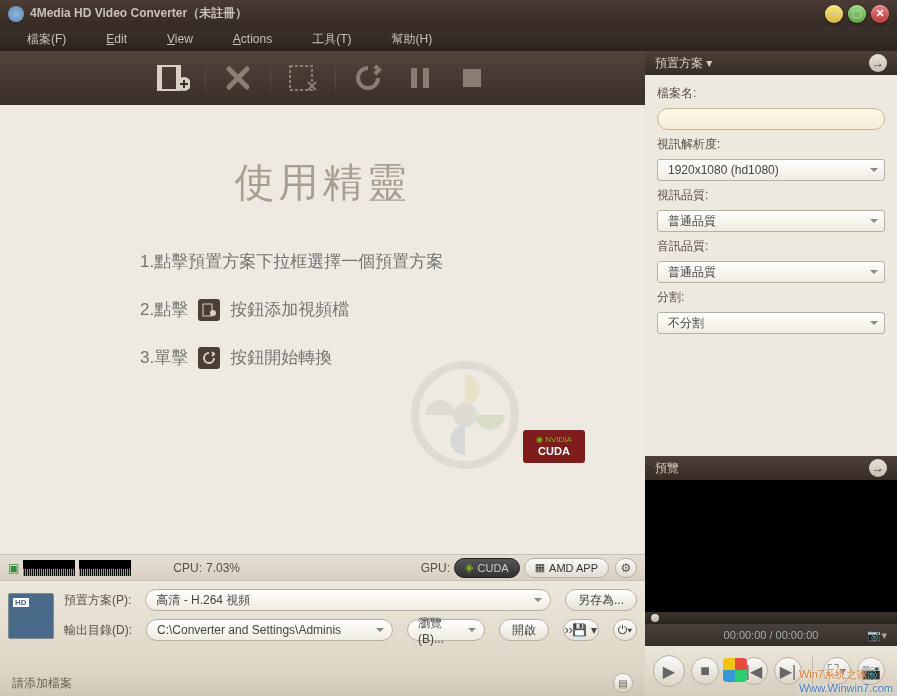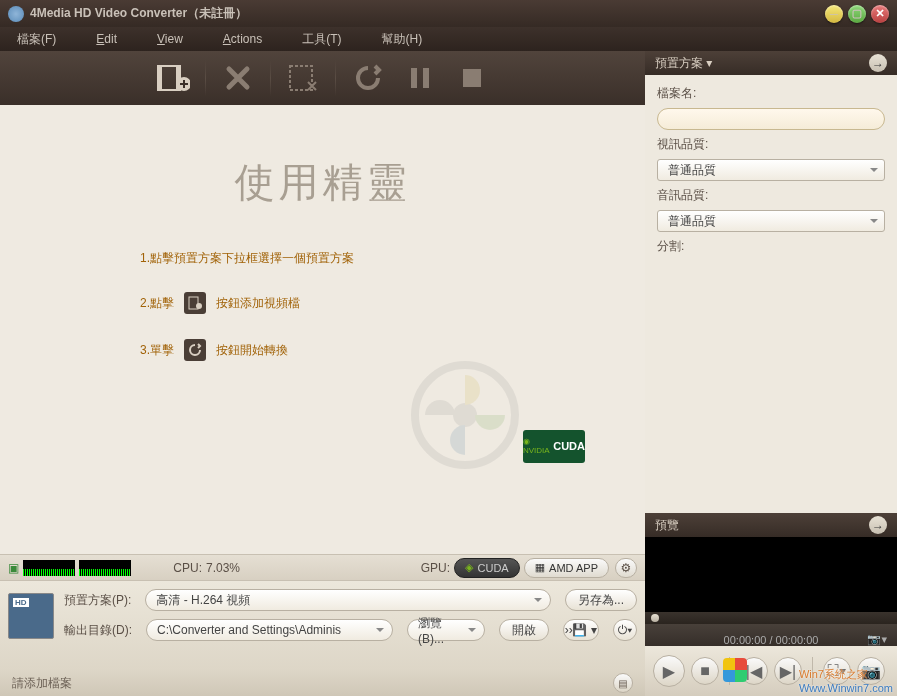--- a/index.html
+++ b/index.html
@@ -4,36 +4,36 @@
 <style>
 *{box-sizing:border-box;margin:0;padding:0;font-family:"Microsoft YaHei",Arial,sans-serif}
 body{width:897px;height:696px;overflow:hidden;background:#f5f2ec}
 .titlebar{height:27px;background:linear-gradient(#4a3b34,#352a24);display:flex;align-items:center;padding:0 8px;color:#c9c1b8;font-size:12px;font-weight:bold}
 .titlebar .logo{width:16px;height:16px;border-radius:50%;background:radial-gradient(circle,#8fb5d8,#5a8bb8);margin-right:6px}
 .titlebar .title{flex:1}
 .titlebar .winbtn{width:18px;height:18px;border-radius:50%;margin-left:5px;cursor:pointer;display:flex;align-items:center;justify-content:center;font-size:11px;font-weight:bold;box-shadow:inset 0 1px 2px rgba(255,255,255,.4),0 1px 2px rgba(0,0,0,.5)}
 .minbtn{background:linear-gradient(#f5e87a,#d4b840)}
 .maxbtn{background:linear-gradient(#8fd87a,#5aa840)}
 .closebtn{background:linear-gradient(#e87a7a,#b84040);color:#fff}
-.menubar{height:24px;background:linear-gradient(#3d312b,#2d231e);display:flex;align-items:center;padding:0 17px;color:#c9c1b8;font-size:12px}
+.menubar{height:24px;background:linear-gradient(#3d312b,#2d231e);display:flex;align-items:center;padding:0 27px;color:#c9c1b8;font-size:12px}
 .menubar div{margin-right:40px;cursor:pointer}
 .menubar u{text-decoration:underline}
 .container{display:flex;height:645px}
 .left{width:645px;display:flex;flex-direction:column}
 .right{width:252px;display:flex;flex-direction:column;background:#f0abfc}
 .toolbar{height:54px;background:linear-gradient(#51443c,#3a2f29);display:flex;align-items:center;justify-content:center;gap:12px}
 .toolbtn{width:40px;height:36px;display:flex;align-items:center;justify-content:center;cursor:pointer;color:#8a7d72}
 .toolbtn.active{color:#d9cfc2}
 .tsep{width:1px;height:36px;background:linear-gradient(transparent,#5a4d44,transparent)}
 .wizard{flex:1;background:#efeae1;position:relative;padding:50px 30px 0 140px}
 .wizard h1{font-size:40px;color:#a89f92;font-weight:normal;text-align:center;margin-left:-110px;margin-bottom:40px;letter-spacing:4px}
-.wstep{margin-bottom:25px;color:#a16207;font-size:12px;display:flex;align-items:center}
+.wstep{margin-bottom:25px;color:#737373;font-size:17px;display:flex;align-items:center}
 .wstep .stepicon{width:22px;height:22px;background:#4a3e36;border-radius:3px;margin:0 10px;display:flex;align-items:center;justify-content:center;color:#d9cfc2}
 .watermarklogo{position:absolute;right:120px;top:250px;width:120px;height:120px;opacity:0.15}
-.cudabadge{position:absolute;right:60px;top:325px;width:62px;height:33px;background:#14532d;border-radius:3px;color:#fff;font-size:9px;display:flex;flex-direction:row;align-items:center;justify-content:center;line-height:1.1}
+.cudabadge{position:absolute;right:60px;top:325px;width:62px;height:33px;background:#7f1d1d;border-radius:3px;color:#fff;font-size:9px;display:flex;flex-direction:column;align-items:center;justify-content:center;line-height:1.1}
 .statusbar{height:26px;background:linear-gradient(#e5dfd3,#d8d0c2);display:flex;align-items:center;font-size:12px;color:#5a4f46;padding:0 8px;border-top:1px solid #c8c0b2}
 .cpugraph{width:52px;height:16px;background:#000;margin-right:4px;display:inline-block;position:relative;overflow:hidden}
 .cpugraph::before{content:"";position:absolute;bottom:0;left:0;right:0;height:40%;background:repeating-linear-gradient(90deg,#0f0 0,#0f0 1px,transparent 1px,transparent 2px)}
 .pillbtn{height:20px;padding:0 10px;border-radius:10px;background:linear-gradient(#555,#333);color:#ccc;font-size:11px;display:inline-flex;align-items:center;margin-left:4px;cursor:pointer;border:1px solid #222}
 .pillbtn.light{background:linear-gradient(#fafafa,#e0dbd0);color:#333;border:1px solid #b8b0a2}
 .gearbtn{width:22px;height:20px;border-radius:10px;background:linear-gradient(#fafafa,#e0dbd0);border:1px solid #b8b0a2;margin-left:6px;display:flex;align-items:center;justify-content:center;cursor:pointer}
 .bottompanel{height:90px;background:linear-gradient(#ece7db,#ddd6c7);border-top:1px solid #c8c0b2;display:flex;padding:8px;gap:10px}
 .thumbicon{width:46px;height:46px;background:#4a6a8a;border:1px solid #888;border-radius:2px;position:relative;margin-top:4px}
 .thumbicon::before{content:"HD";position:absolute;top:4px;left:4px;background:#fff;color:#4a6a8a;font-size:8px;font-weight:bold;padding:0 2px}
 .bottomfields{flex:1;display:flex;flex-direction:column;gap:8px}
@@ -44,25 +44,25 @@
 .btn{height:22px;padding:0 12px;background:linear-gradient(#fff,#e8e2d5);border:1px solid #b8b0a2;border-radius:11px;font-size:12px;color:#444;display:inline-flex;align-items:center;cursor:pointer}
 .iconbtn{width:36px;justify-content:center;padding:0}
 .footermsg{height:26px;background:linear-gradient(#ddd6c7,#cfc7b7);display:flex;align-items:center;padding:0 12px;font-size:12px;color:#6a5f54;justify-content:space-between}
 .smallround{width:20px;height:20px;border-radius:50%;background:linear-gradient(#fafafa,#ddd6c7);border:1px solid #b8b0a2;display:flex;align-items:center;justify-content:center;cursor:pointer;font-size:10px}
 .panelhdr{height:24px;background:linear-gradient(#4d4038,#362c26);color:#d9cfc2;font-size:12px;display:flex;align-items:center;padding:0 10px;justify-content:space-between}
 .panelhdr .arrow{width:18px;height:18px;border-radius:50%;background:linear-gradient(#e8e2d5,#c8c0b2);display:flex;align-items:center;justify-content:center;color:#333;cursor:pointer;font-size:12px}
 .profilepanel{flex:1;padding:10px 12px;background:#eee9df;display:flex;flex-direction:column;gap:6px;font-size:12px;color:#5a4f46}
 .txtinput{height:22px;background:linear-gradient(#fff8ec,#f5ecd8);border:1px solid #c8b890;border-radius:11px;width:100%;padding:0 10px}
 .rdropdown{height:22px;background:linear-gradient(#fff,#f0ebe0);border:1px solid #b8b0a2;border-radius:3px;padding:0 22px 0 10px;font-size:12px;color:#444;display:flex;align-items:center;position:relative;cursor:pointer;width:100%}
 .rdropdown::after{content:"";position:absolute;right:6px;top:50%;margin-top:-2px;border:4px solid transparent;border-top-color:#888}
-.previewpanel{height:183px;display:flex;flex-direction:column}
+.previewpanel{height:240px;display:flex;flex-direction:column}
 .previewarea{flex:1;background:#000}
 .slider{height:12px;background:linear-gradient(#3a332d,#2a241f);position:relative}
 .slider::before{content:"";position:absolute;left:6px;top:50%;width:8px;height:8px;margin-top:-4px;border-radius:50%;background:linear-gradient(#e8e2d5,#b8b0a2)}
-.timerow{height:22px;background:linear-gradient(#48403a,#352e29);color:#aaa;font-size:11px;display:flex;align-items:flex-end;justify-content:center}
+.timerow{height:22px;background:linear-gradient(#48403a,#352e29);color:#aaa;font-size:11px;display:flex;align-items:center;justify-content:center}
 .controls{height:50px;background:linear-gradient(#ece7db,#d5cdbe);display:flex;align-items:center;padding:0 8px;gap:6px;position:relative}
 .ctrlbtn{width:28px;height:28px;border-radius:50%;background:linear-gradient(#fafafa,#ddd6c7);border:1px solid #b8b0a2;display:flex;align-items:center;justify-content:center;cursor:pointer;color:#666}
 .ctrlbtn.big{width:32px;height:32px}
 .vsep{width:1px;height:28px;background:#c0b8aa;margin:0 4px}
 .watermarktext{position:absolute;right:4px;bottom:2px;font-size:11px;color:#d97b2e;text-shadow:0 0 2px #fff}
 .wmlogo{width:24px;height:24px;border-radius:4px;position:absolute;right:150px;bottom:14px;background:conic-gradient(#e74c3c 0 90deg,#2ecc71 90deg 180deg,#3498db 180deg 270deg,#f1c40f 270deg)}
 </style>
 </head>
 <body>
 
@@ -222,29 +222,36 @@
   </div>
 
   <div class="right">
     <div class="panelhdr">
       <span><span>預置方案</span> ▾</span>
       <div class="arrow">→</div>
     </div>
     <div class="profilepanel">
       <div>檔案名:</div>
       <input class="txtinput" value="" style="">
+      <div>視訊解析度:</div>
+      <div class="rdropdown">
+          <span>1920x1080 (hd1080)</span>
+        </div>
       <div>視訊品質:</div>
       <div class="rdropdown">
           <span>普通品質</span>
         </div>
       <div>音訊品質:</div>
       <div class="rdropdown">
           <span>普通品質</span>
         </div>
       <div>分割:</div>
+      <div class="rdropdown">
+          <span>不分割</span>
+        </div>
     </div>
 
     <div class="previewpanel">
       <div class="panelhdr">
         <span>預覽</span>
         <div class="arrow">→</div>
       </div>
       <div class="previewarea"></div>
       <div class="slider"></div>
       <div class="timerow">

